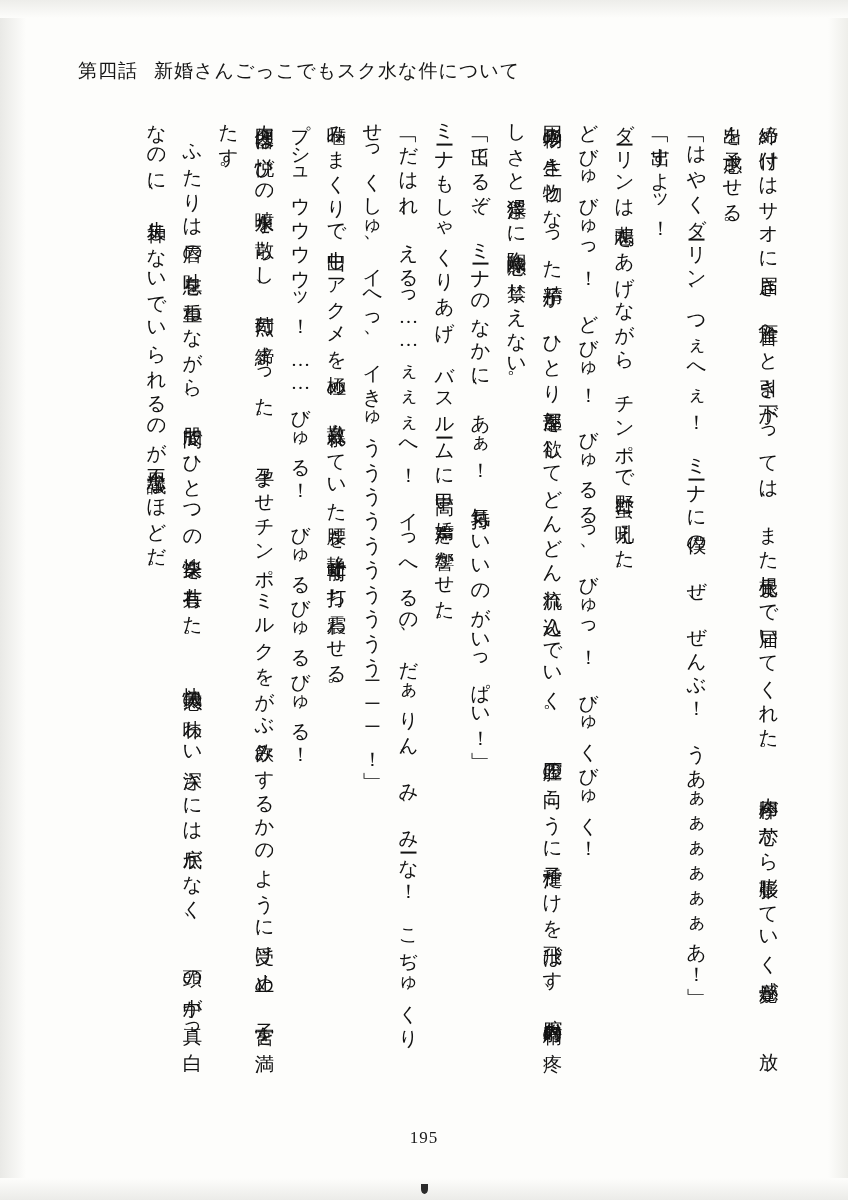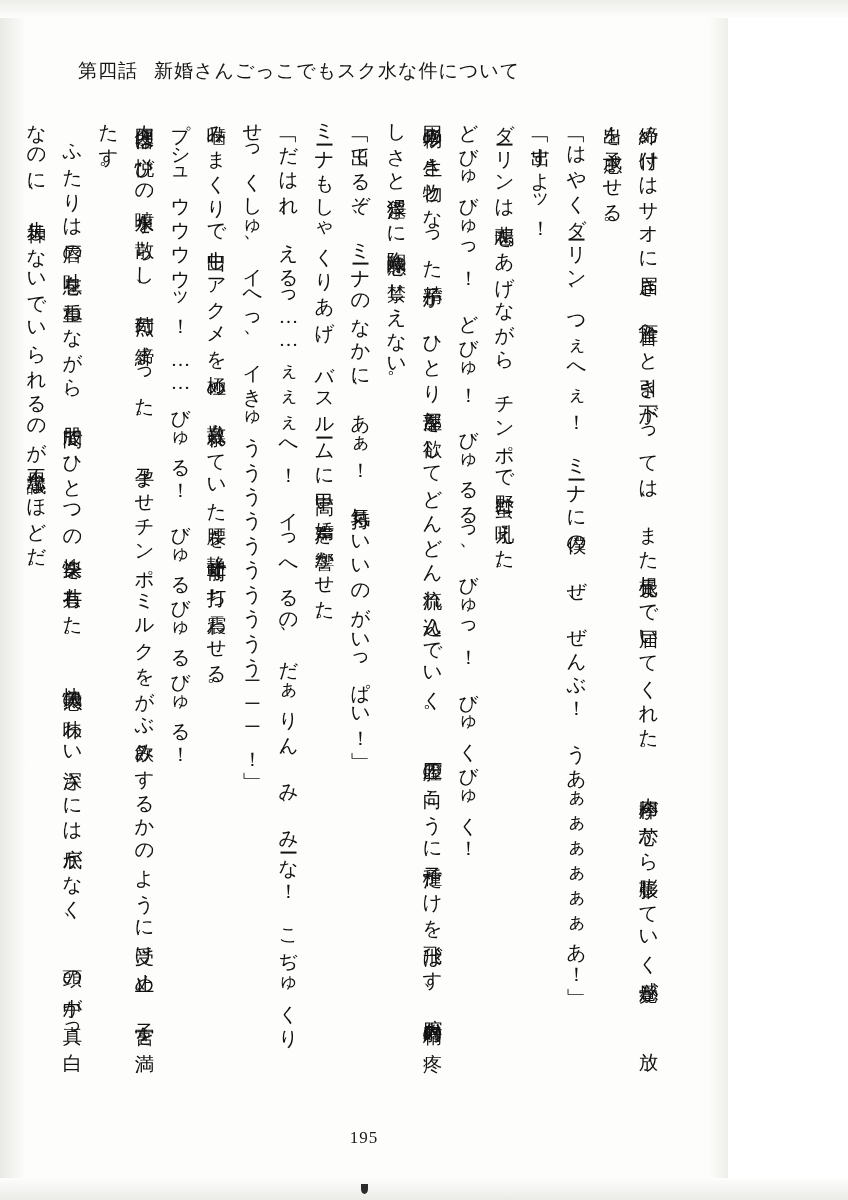--- a/index.html
+++ b/index.html
@@ -13,21 +13,21 @@
     font-family: "Liberation Serif", "DejaVu Serif", serif;
     color: #111111;
     position: relative;
     overflow: hidden;
   }
 
   .page {
     position: absolute;
     left: 0;
     top: 0;
-    width: 728px;
+    width: 848px;
     height: 1200px;
     background: #fdfdfb;
   }
 
   
   .paper-edge-left {
     position: absolute;
     left: 0; top: 0;
     width: 26px; height: 1200px;
     background: linear-gradient(to right, #e9e9e6 0%, #fdfdfb 100%);

